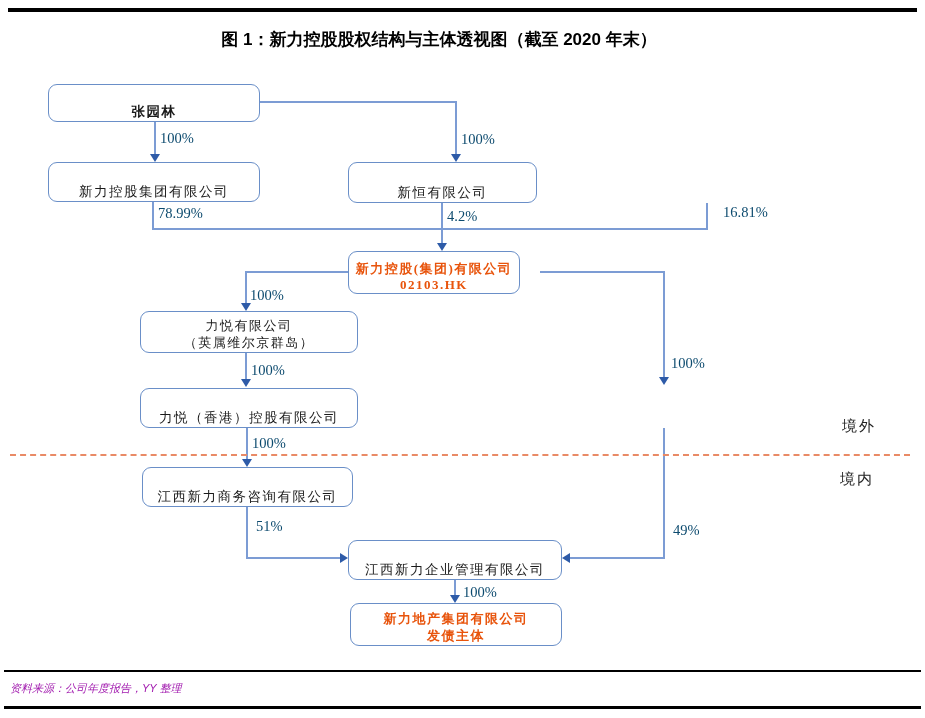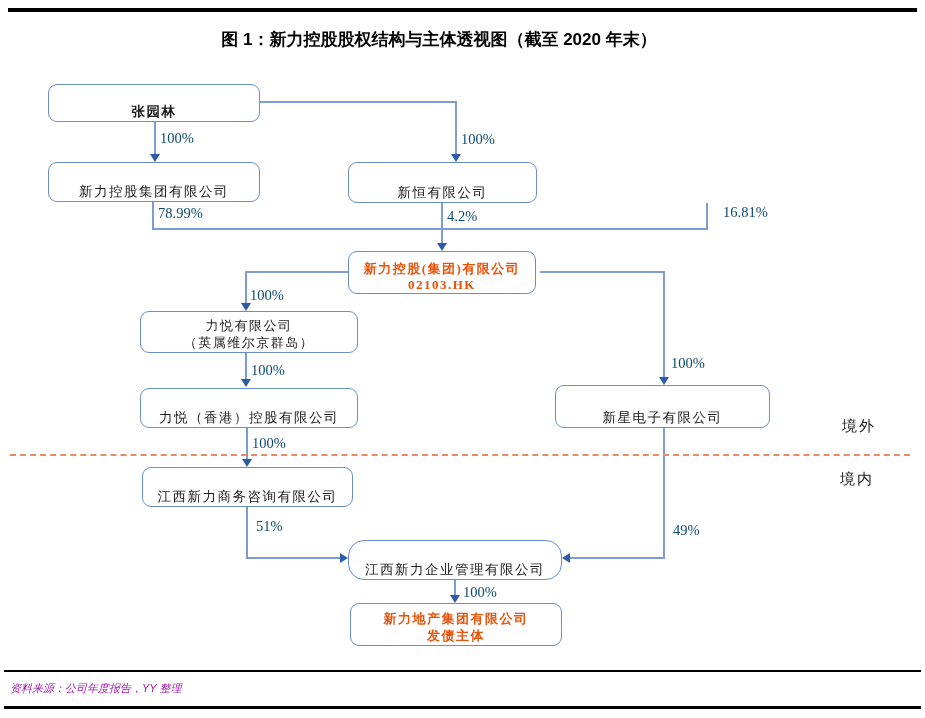--- a/index.html
+++ b/index.html
@@ -44,26 +44,26 @@
     letter-spacing:1.5px;line-height:1.3;
     text-align:center;
   }
   .node .ln{display:block;}
   .bold{font-weight:bold;}
   .orange{color:var(--orange_text);font-weight:bold;}
   #n-zhang{left:48px;top:84px;width:212px;height:38px;}
   #n-xinli-group{left:48px;top:162px;width:212px;height:40px;}
   #n-xinheng{left:348px;top:162px;width:189px;height:41px;}
   #n-others{left:612px;top:162px;width:188px;height:41px;}
-  #n-sinic{left:348px;top:251px;width:188px;height:43px;font-size:13px;line-height:1.25;}
+  #n-sinic{left:348px;top:251px;width:172px;height:43px;font-size:13px;line-height:1.25;}
   #n-bvi{left:140px;top:311px;width:218px;height:42px;font-size:13px;line-height:1.3;}
   #n-hk{left:140px;top:388px;width:218px;height:40px;}
   #n-consult{left:142px;top:467px;width:211px;height:40px;}
   #n-xinxing{left:555px;top:385px;width:215px;height:43px;}
-  #n-mgmt{left:348px;top:540px;width:214px;height:40px;border-radius:16px;}
+  #n-mgmt{left:348px;top:540px;width:214px;height:40px;}
   #n-realestate{left:350px;top:603px;width:212px;height:43px;font-size:13px;line-height:1.3;}
   .vline{position:absolute;width:1.6px;background:var(--line);}
   .hline{position:absolute;height:1.6px;background:var(--line);}
   .arr{position:absolute;width:0;height:0;}
   .arr-down{border-left:5px solid transparent;border-right:5px solid transparent;border-top:8px solid var(--arrow);}
   .arr-right{border-top:5px solid transparent;border-bottom:5px solid transparent;border-left:8px solid var(--arrow);}
   .arr-left{border-top:5px solid transparent;border-bottom:5px solid transparent;border-right:8px solid var(--arrow);}
   .pct{
     position:absolute;
     font-family:"Liberation Serif","DejaVu Serif",serif;
@@ -104,23 +104,20 @@
   </div>
   <div class="node" id="n-bvi">
     <span class="ln">力悦有限公司</span>
     <span class="ln">（英属维尔京群岛）</span>
   </div>
   <div class="node" id="n-hk">
     <span class="ln">力悦（香港）控股有限公司</span>
   </div>
   <div class="node" id="n-consult">
     <span class="ln">江西新力商务咨询有限公司</span>
-  </div>
-  <div class="node" id="n-xinxing">
-    <span class="ln">新星电子有限公司</span>
   </div>
   <div class="node" id="n-mgmt">
     <span class="ln">江西新力企业管理有限公司</span>
   </div>
   <div class="node orange" id="n-realestate">
     <span class="ln">新力地产集团有限公司</span>
     <span class="ln">发债主体</span>
   </div>
 
   <div class="vline" style="left:154px;top:122px;height:33px;"></div>

